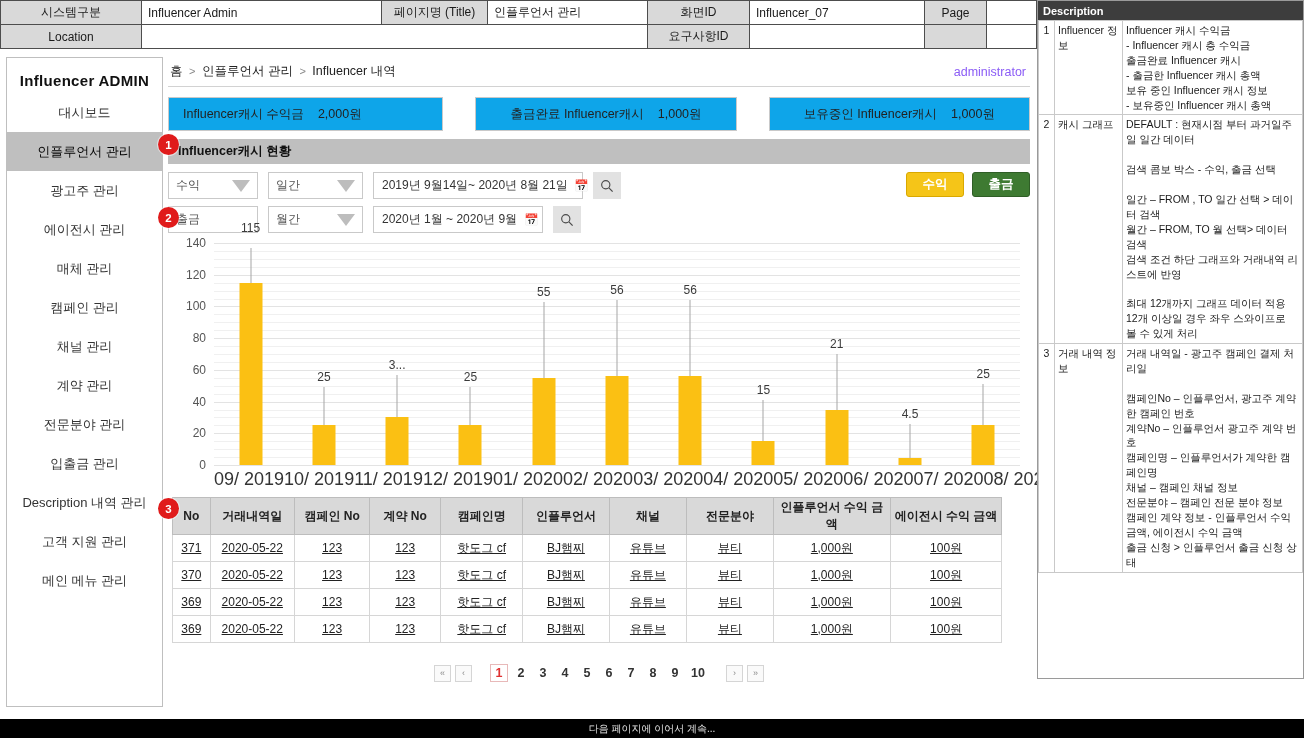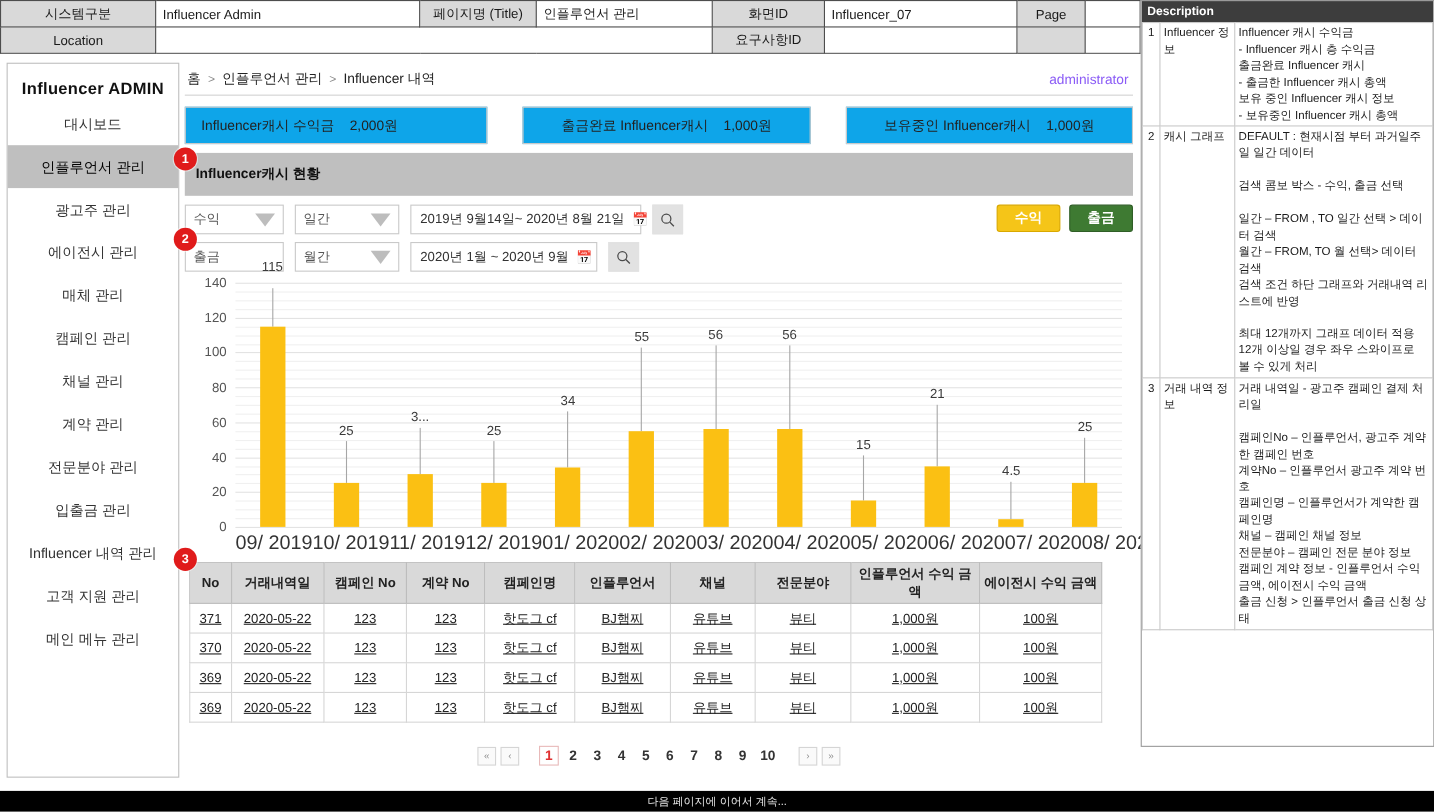--- a/index.html
+++ b/index.html
@@ -69,21 +69,21 @@
   .card {
     flex:1; height:34px; border:1px solid #c9c9c9; background:#0ea5e9;
     display:flex; align-items:center; justify-content:center;
     font-size:12.5px; color:#222; white-space:nowrap;
   }
   .card.left-align { justify-content:flex-start; padding-left:14px; }
   .card .amt { margin-left:14px; }
 
   
   .section-title {
-    margin-top:8px; height:39px; background:#bfbfbf;
+    margin-top:8px; height:25px; background:#bfbfbf;
     display:flex; align-items:center; padding-left:10px;
     font-size:12.5px; font-weight:bold; color:#111;
   }
 
   
   .filters { margin-top:8px; position:relative; }
   .filter-row { display:flex; align-items:center; gap:10px; margin-bottom:7px; }
   .sel {
     width:90px; height:27px; border:1px solid #c9c9c9; background:#fff;
     display:flex; align-items:center; justify-content:space-between;
@@ -235,21 +235,21 @@
         <div class="nav-item"><span>대시보드</span></div>
         <div class="nav-item active"><span>인플루언서 관리</span></div>
         <div class="nav-item"><span>광고주 관리</span></div>
         <div class="nav-item"><span>에이전시 관리</span></div>
         <div class="nav-item"><span>매체 관리</span></div>
         <div class="nav-item"><span>캠페인 관리</span></div>
         <div class="nav-item"><span>채널 관리</span></div>
         <div class="nav-item"><span>계약 관리</span></div>
         <div class="nav-item"><span>전문분야 관리</span></div>
         <div class="nav-item"><span>입출금 관리</span></div>
-        <div class="nav-item"><span>Influencer 내역 관리</span></div>
+        <div class="nav-item"><span>Description 내역 관리</span></div>
         <div class="nav-item"><span>고객 지원 관리</span></div>
         <div class="nav-item"><span>메인 메뉴 관리</span></div>
       </div>
   </div>
 
   <div class="content">
 
     <div class="breadcrumb-bar">
       <div class="breadcrumb">
         <span>홈</span>
@@ -385,25 +385,20 @@
               <div class="stem" style="bottom: 47.5714px; height: 42.8143px;"></div>
               <div class="bar" style="height: 47.5714px; background: rgb(251, 192, 19);"></div>
               <div class="bar-lab" style="bottom: 93.3857px;">3...</div>
             </div>
             <div class="barcol">
               <div class="stem" style="bottom: 39.6429px; height: 38.0571px;"></div>
               <div class="bar" style="height: 39.6429px; background: rgb(251, 192, 19);"></div>
               <div class="bar-lab" style="bottom: 80.7px;">25</div>
             </div>
             <div class="barcol">
-              <div class="stem" style="bottom: 53.9143px; height: 50.7429px;"></div>
-              <div class="bar" style="height: 53.9143px; background: rgb(251, 192, 19);"></div>
-              <div class="bar-lab" style="bottom: 107.657px;">34</div>
-            </div>
-            <div class="barcol">
               <div class="stem" style="bottom: 87.2143px; height: 76.1143px;"></div>
               <div class="bar" style="height: 87.2143px; background: rgb(251, 192, 19);"></div>
               <div class="bar-lab" style="bottom: 166.329px;">55</div>
             </div>
             <div class="barcol">
               <div class="stem" style="bottom: 88.8px; height: 76.1143px;"></div>
               <div class="bar" style="height: 88.8px; background: rgb(251, 192, 19);"></div>
               <div class="bar-lab" style="bottom: 167.914px;">56</div>
             </div>
             <div class="barcol">

